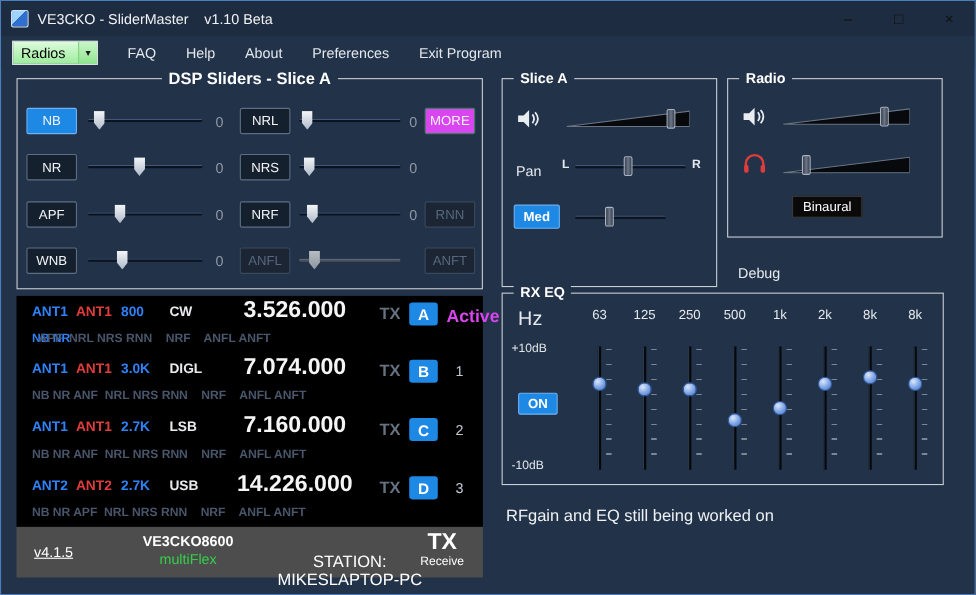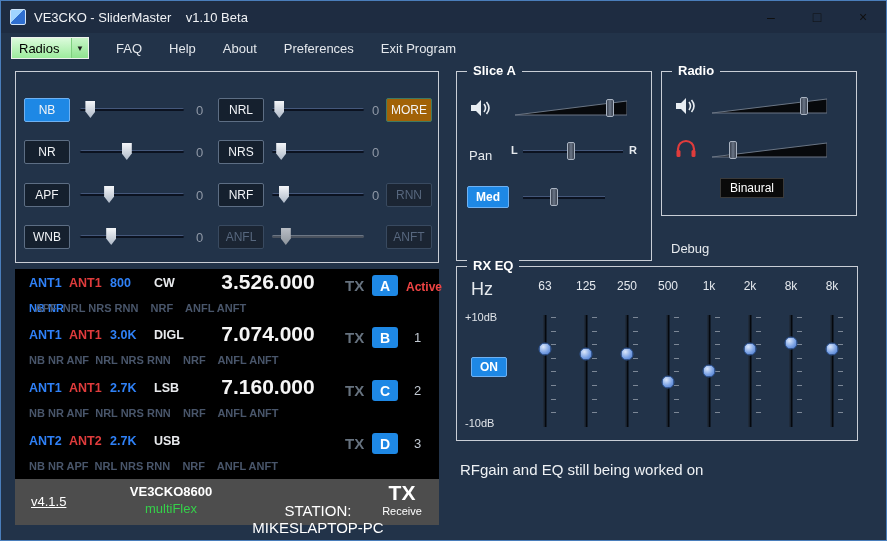--- a/index.html
+++ b/index.html
@@ -39,21 +39,21 @@
   
   .grp{position:absolute;border:1px solid var(--grpborder);}
   .grp-title{position:absolute;top:-9px;left:10px;background:var(--bg);padding:0 6px;
              color:#fff;font-weight:700;font-size:13px;white-space:nowrap;}
   .grp-title.center{left:50%;transform:translateX(-50%);font-size:15px;}
 
   
   .dsp-btn{position:absolute;width:46px;height:24px;display:flex;align-items:center;justify-content:center;
            background:#15202e;border:1px solid #5d6e84;color:#f2f4f7;font-size:12px;border-radius:2px;}
   .dsp-btn.on{background:var(--accent);border-color:#6fb1f2;}
-  .dsp-btn.more{background:#a16207;border-color:#3f7a62;}
+  .dsp-btn.more{background:#d946ef;border-color:#3f7a62;}
   .dsp-btn.disabled{background:#1b2533;border-color:#394burn;border-color:#394a60;color:#57677e;}
   .hs{position:absolute;height:20px;}
   .hs-track{position:absolute;left:0;right:0;top:8px;height:3px;background:#0b1220;
             border-top:1px solid #44577a;border-radius:2px;}
   .hs.disabled .hs-track{background:#4a525e;border-top-color:#6c7684;}
   .hs-thumb{position:absolute;width:10px;height:17px;top:1px;transform:translateX(-50%);
             background:linear-gradient(180deg,#f4f6f9,#aeb9c8);
             clip-path:polygon(0 0,100% 0,100% 62%,50% 100%,0 62%);}
   .hs.disabled .hs-thumb{background:linear-gradient(180deg,#b9bec5,#8d949c);}
   .val{position:absolute;color:#8f98a6;font-size:13px;top:5px;}
@@ -64,21 +64,21 @@
   .srow span{position:absolute;font-weight:700;}
   .ant-rx{left:14px;top:7px;color:#2f81f7;font-size:12.5px;}
   .ant-tx{left:54px;top:7px;color:#e03c3c;font-size:12.5px;}
   .flt{left:95px;top:7px;color:#2f81f7;font-size:12.5px;}
   .mode{left:139px;top:7px;color:#e8eaed;font-size:12.5px;}
   .freq{left:185px;top:1px;width:136px;text-align:center;color:#f5f5f5;font-size:21px;font-weight:700;}
   .txlbl{left:330px;top:8px;color:#66727f;font-size:15px;}
   .letter{left:357px;top:6px;width:26px;height:21px;background:var(--accent);border-radius:3px;
           color:#fff;font-size:14px;font-weight:700;display:flex;align-items:center;justify-content:center;
           position:absolute;}
-  .stat-active{left:391px;top:11px;color:#ef4444;font-size:12px;}
+  .stat-active{left:391px;top:11px;color:#d946ef;font-size:16px;}
   .stat-num{left:399px;top:9px;color:#c2c9d2;font-size:13px;font-weight:400 !important;}
   .subline{left:14px;top:33px;font-size:11px;white-space:pre;}
   .sub-on{color:#2f81f7;}
   .sub-dim{color:var(--dim);}
 
   
   .statusbar{position:absolute;left:14px;top:478px;width:424px;height:46px;background:#4d4d4d;color:#fff;}
   .sb-ver{position:absolute;left:16px;top:15px;font-size:13px;text-decoration:underline;}
   .sb-radio{position:absolute;left:88px;top:5px;width:136px;text-align:center;}
   .sb-radio .l1{font-size:13px;font-weight:700;}
@@ -140,20 +140,21 @@
       <span class="combo-arrow">▼</span>
     </div>
     <span class="mi">FAQ</span>
     <span class="mi">Help</span>
     <span class="mi">About</span>
     <span class="mi">Preferences</span>
     <span class="mi">Exit Program</span>
   </div>
 
   <div class="grp" style="left:14px;top:70px;width:424px;height:192px;">
+    <span class="grp-title center">DSP Sliders - Slice A</span>
 
     <div class="dsp-btn on" style="left:8px;top:26px;">NB</div>
     <div class="hs" style="left:64px;top:28px;width:104px;">
       <div class="hs-track"></div>
       <div class="hs-thumb" style="left: 10%;"></div>
     </div>
     <span class="val" style="left:180px;top:31px;">0</span>
     <div class="dsp-btn" style="left:202px;top:26px;">NRL</div>
     <div class="hs" style="left:256px;top:28px;width:92px;">
       <div class="hs-track"></div>
@@ -239,20 +240,21 @@
       <div class="letter">C</div>
       <span class="stat-num">2</span>
       <span class="subline"><span class="sub-dim">NB NR ANF  NRL NRS RNN    NRF    ANFL ANFT</span></span>
     </div>
 
     <div class="srow" style="top:158px;">
       <span class="ant-rx">ANT2</span>
       <span class="ant-tx">ANT2</span>
       <span class="flt">2.7K</span>
       <span class="mode">USB</span>
+      <span class="freq">14.226.000</span>
       <span class="txlbl">TX</span>
       <div class="letter">D</div>
       <span class="stat-num">3</span>
       <span class="subline"><span class="sub-dim">NB NR APF  NRL NRS RNN    NRF    ANFL ANFT</span></span>
     </div>
   </div>
 
   <div class="statusbar">
     <span class="sb-ver">v4.1.5</span>
     <div class="sb-radio">

